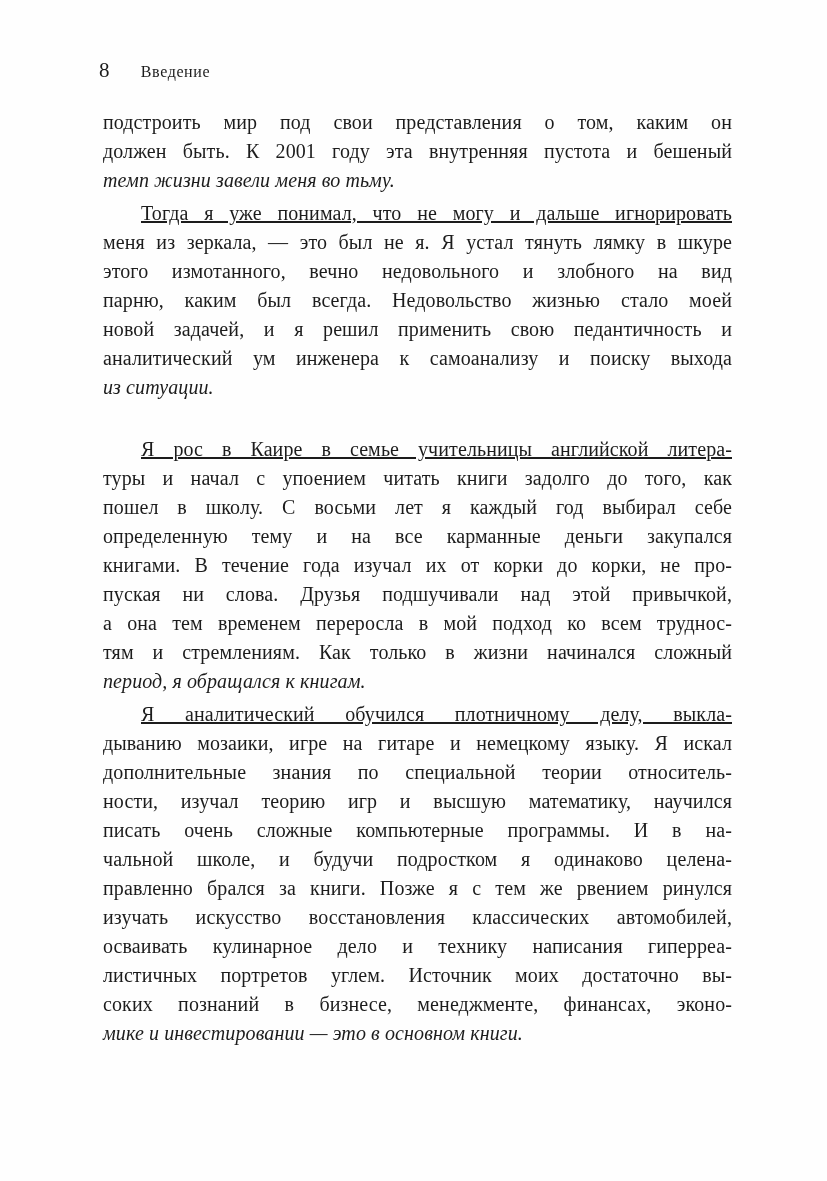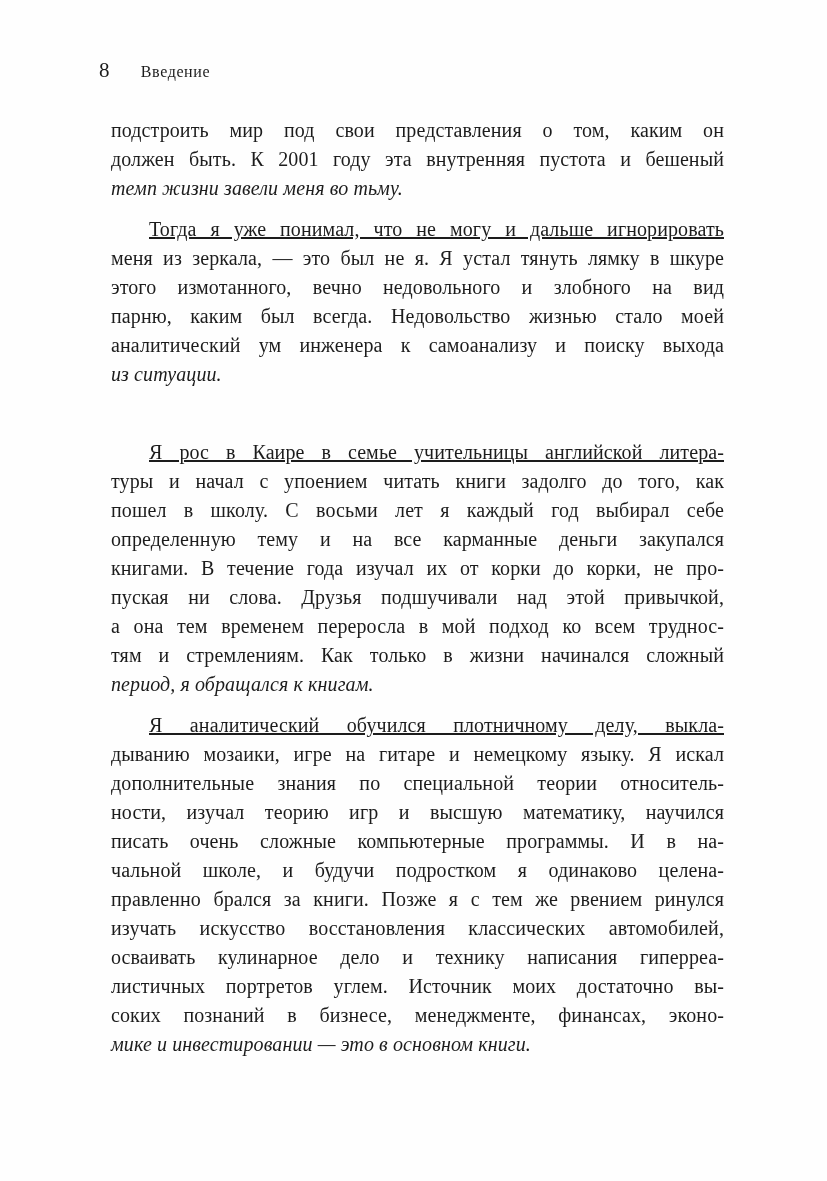--- a/index.html
+++ b/index.html
@@ -39,21 +39,21 @@
   .text-block {
     position: absolute;
     left: 99px;
     top: 104px;
     width: 637px;
     font-size: 20px;
     line-height: 29px;
     letter-spacing: 0.1px;
   }
   .paragraph {
-    margin: 12px;
+    margin: 4px;
   }
   .line {
     text-align: justify;
     text-align-last: justify;
   }
   .line.last {
     text-align-last: left;
     font-style: italic;
   }
   .line.indent {
@@ -75,20 +75,21 @@
       <div class="paragraph">
         <div class="line">подстроить мир под свои представления о том, каким он</div>
         <div class="line">должен быть. К 2001 году эта внутренняя пустота и бешеный</div>
         <div class="line last">темп жизни завели меня во тьму.</div>
       </div>
       <div class="paragraph">
         <div class="line indent">Тогда я уже понимал, что не могу и дальше игнорировать</div>
         <div class="line">меня из зеркала, — это был не я. Я устал тянуть лямку в шкуре</div>
         <div class="line">этого измотанного, вечно недовольного и злобного на вид</div>
         <div class="line">парню, каким был всегда. Недовольство жизнью стало моей</div>
+        <div class="line">новой задачей, и я решил применить свою педантичность и</div>
         <div class="line">аналитический ум инженера к самоанализу и поиску выхода</div>
         <div class="line last">из ситуации.</div>
       </div>
       <div class="para-gap"></div>
       <div class="paragraph">
         <div class="line indent">Я рос в Каире в семье учительницы английской литера-</div>
         <div class="line">туры и начал с упоением читать книги задолго до того, как</div>
         <div class="line">пошел в школу. С восьми лет я каждый год выбирал себе</div>
         <div class="line">определенную тему и на все карманные деньги закупался</div>
         <div class="line">книгами. В течение года изучал их от корки до корки, не про-</div>

